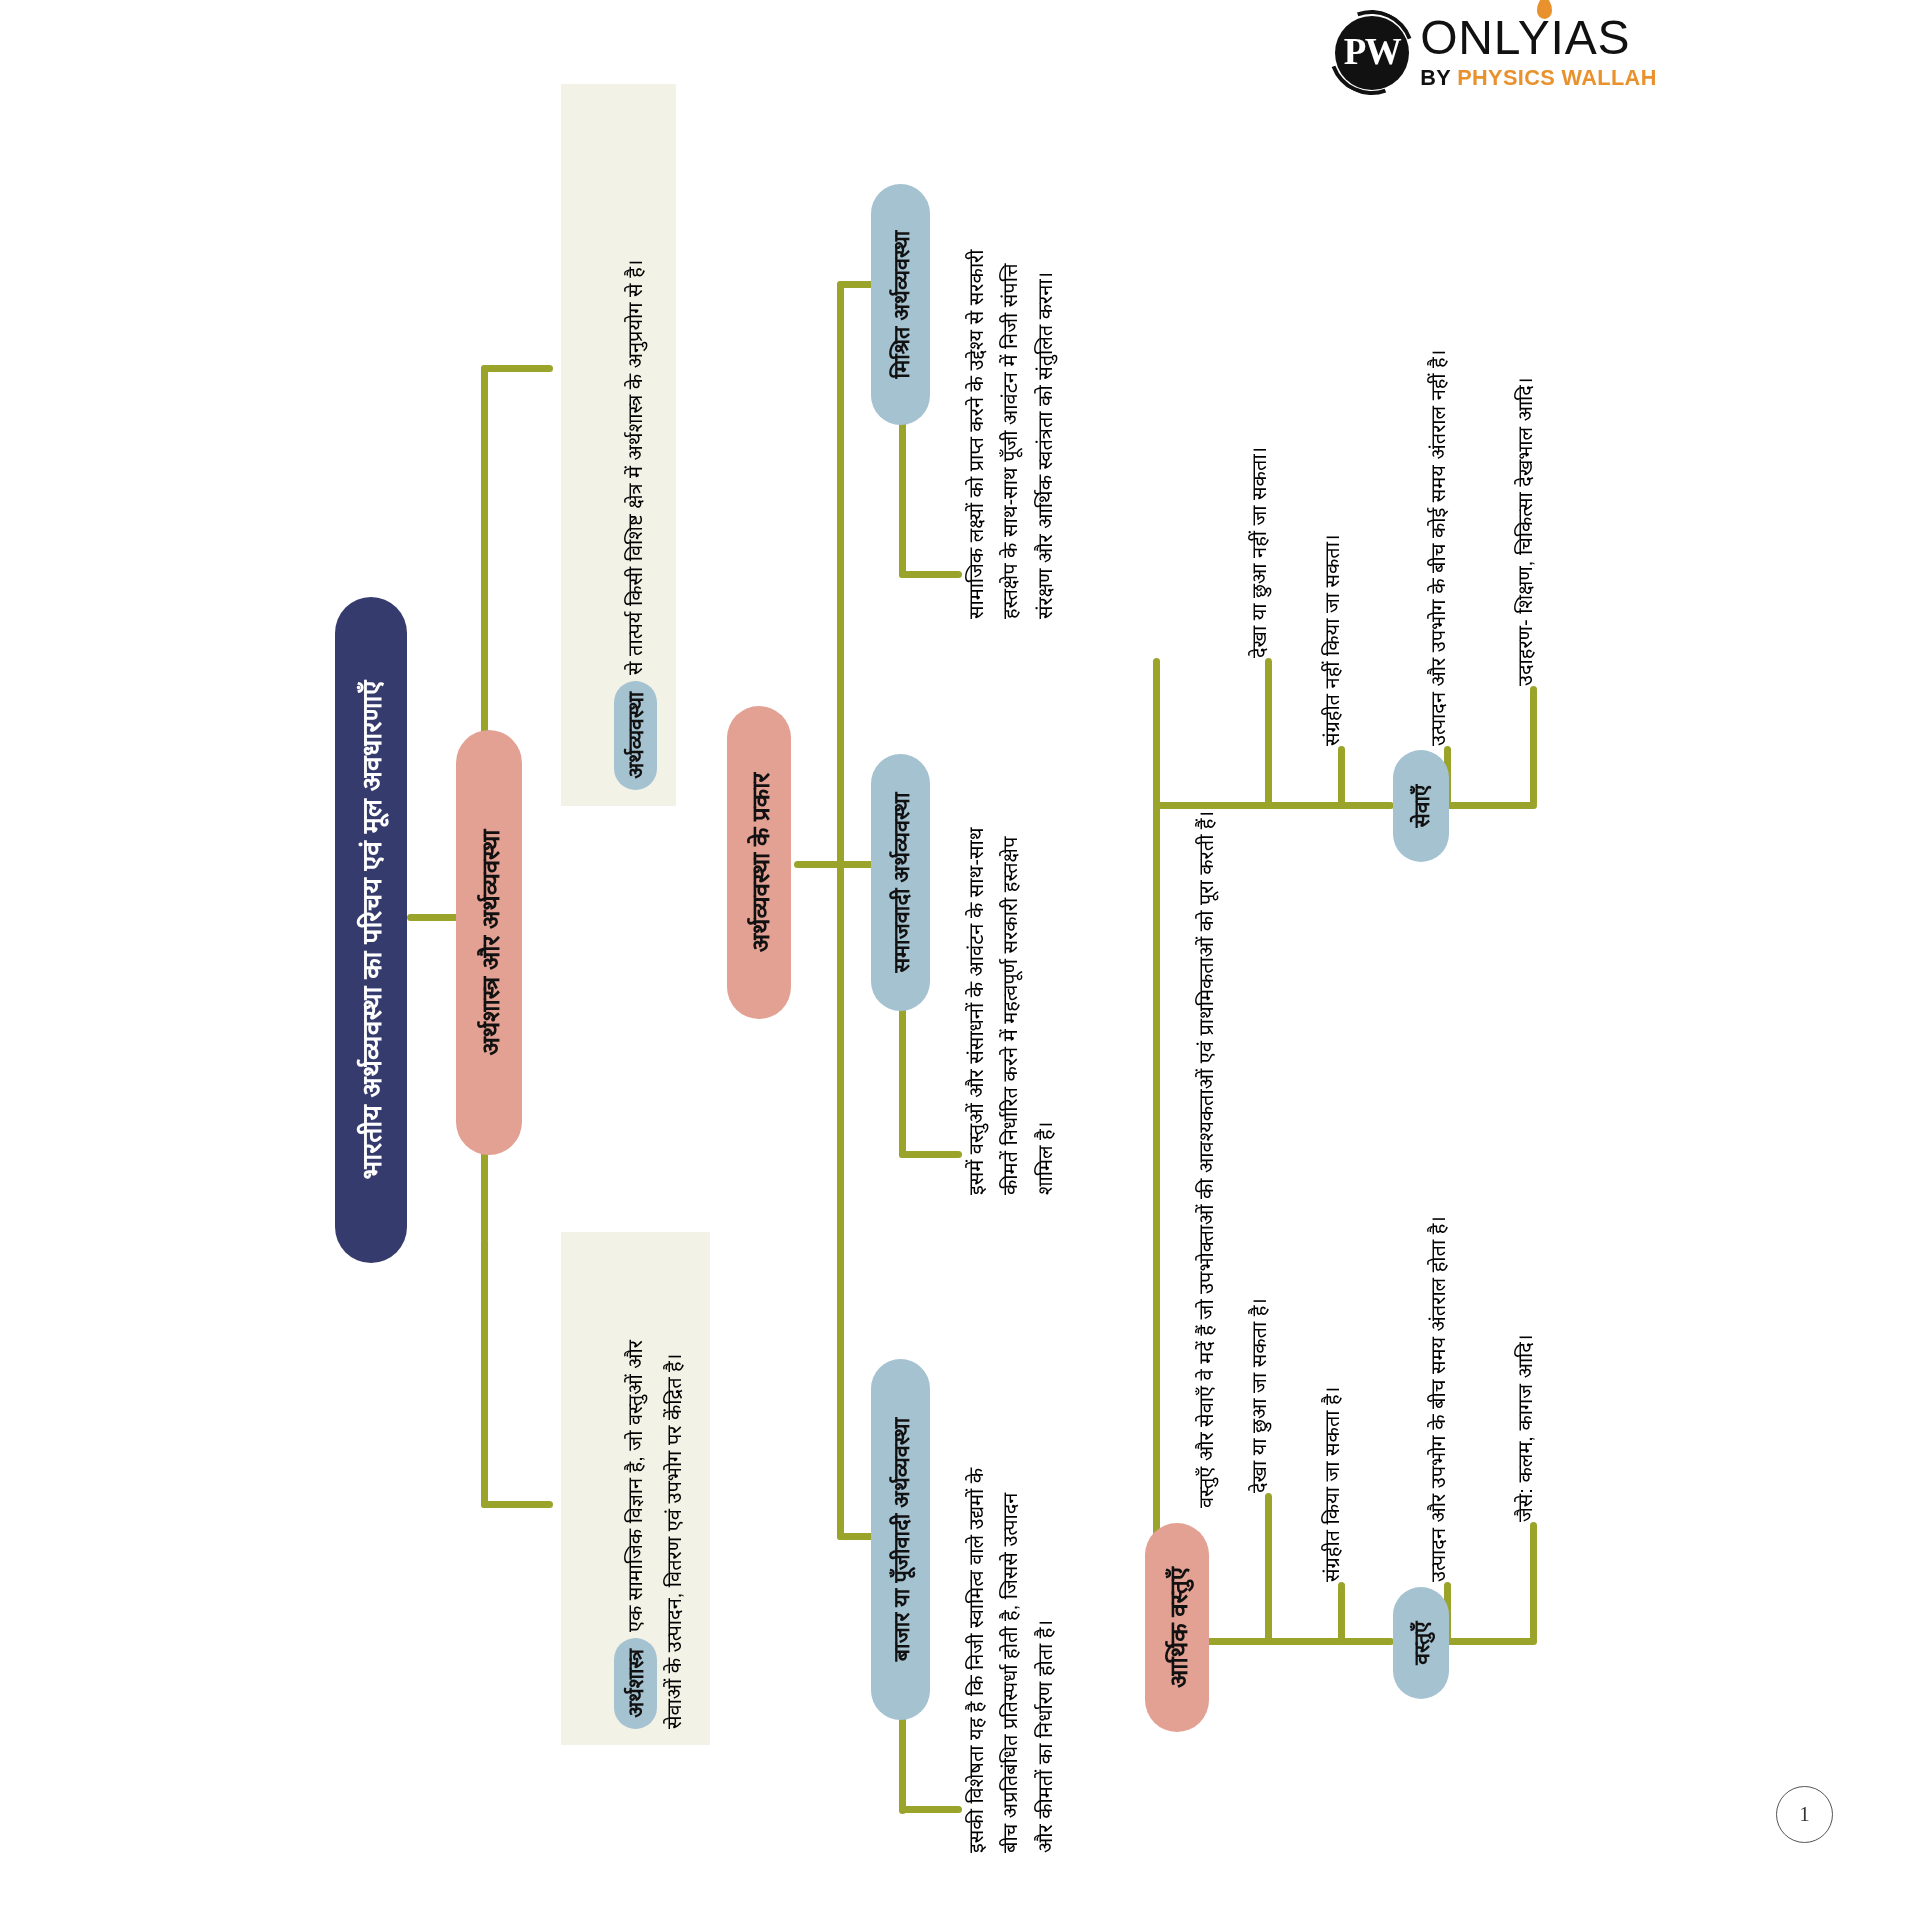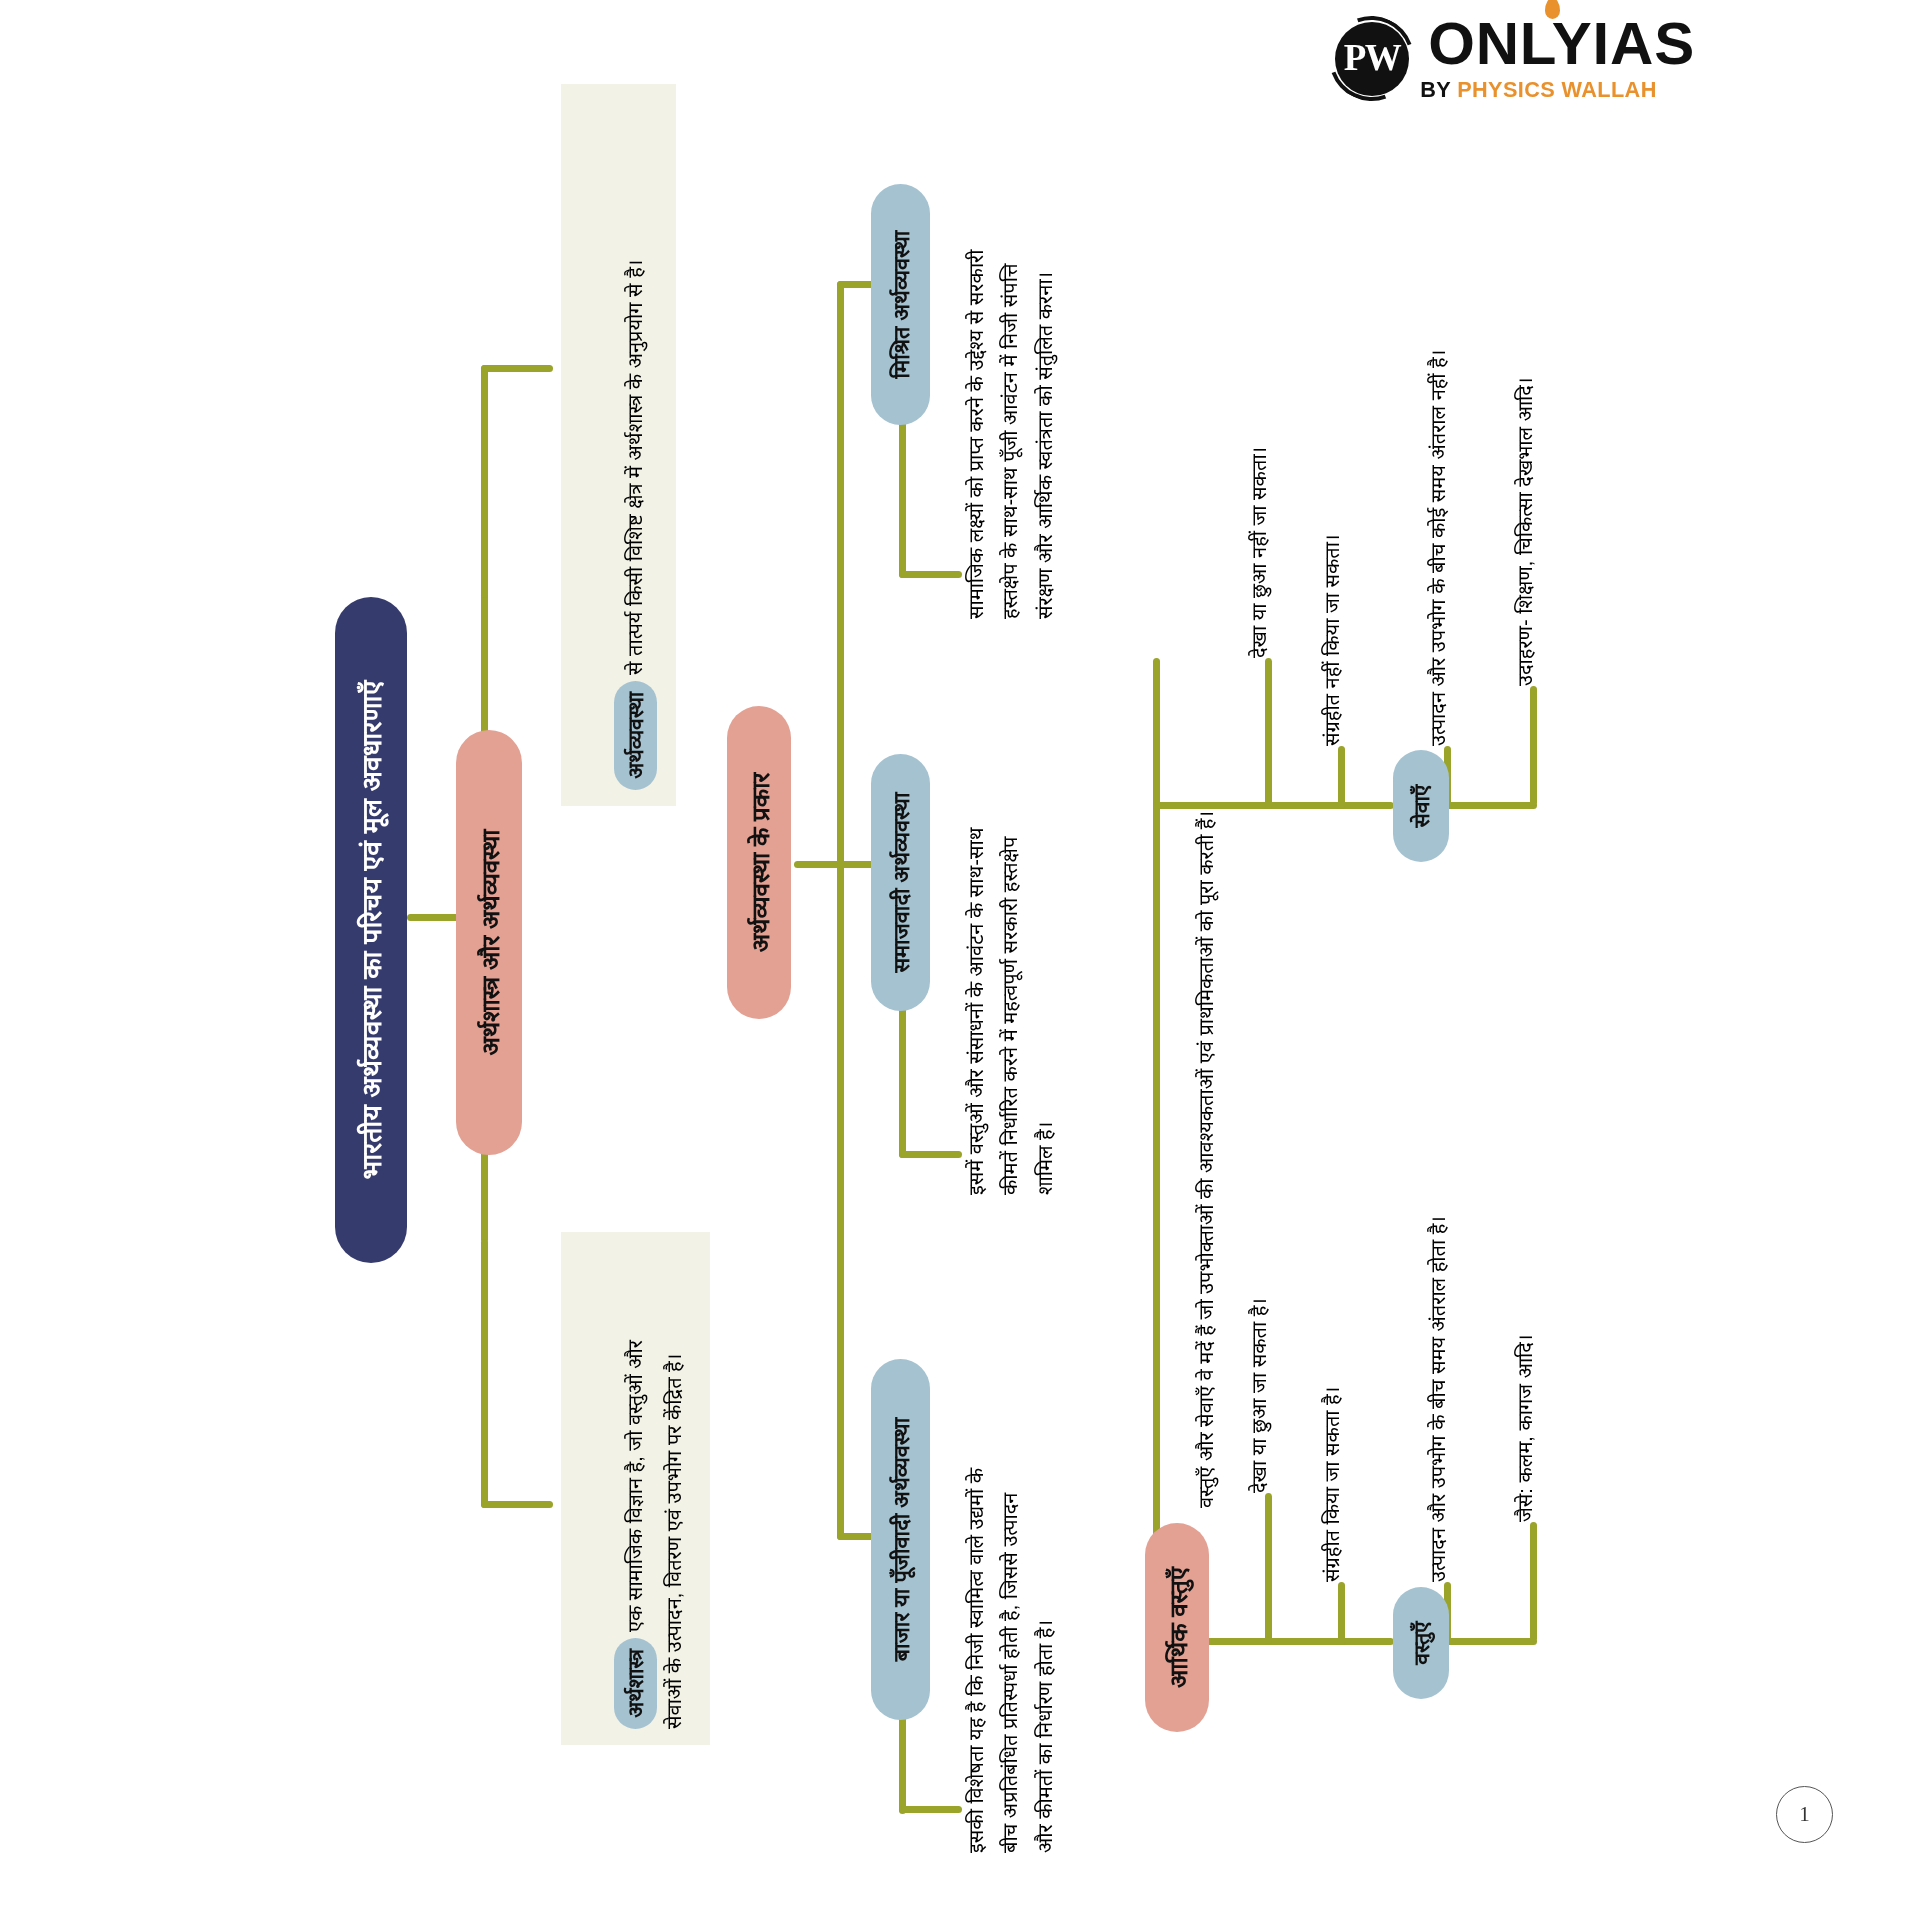--- a/index.html
+++ b/index.html
@@ -8,21 +8,21 @@
 
   
   #logo{position:absolute;top:14.4px;left:1335px;display:flex;align-items:center;gap:11.2px;}
   #logo .pw{width:74px;height:74px;border-radius:50%;background:#111;position:relative;
             display:flex;align-items:center;justify-content:center;}
   #logo .pw .ring{position:absolute;inset:-5.6px;border-radius:50%;border:4px solid #111;
                   border-left-color:transparent;border-right-color:transparent;transform:rotate(25deg);}
   #logo .pw .pwtext{color:#fff;font-family:"Liberation Serif","DejaVu Serif",serif;
                     font-size:37px;font-weight:bold;line-height:0.78;text-align:center;letter-spacing:-1.6px;}
   #logo .wordmark{display:flex;flex-direction:column;}
-  #logo .only{font-size:60px;font-weight:bold;letter-spacing:0.8px;color:#111;line-height:1;position:relative;margin-left:8px;}
+  #logo .only{font-size:48px;font-weight:normal;letter-spacing:0.8px;color:#111;line-height:1;position:relative;}
   #logo .only .dot{position:absolute;width:15.2px;height:21px;border-radius:50%/60% 60% 40% 40%;
                    background:#e8912d;top:-16px;left:117px;}
   #logo .only .ias{color:#111;}
   #logo .by{font-size:21.7px;font-weight:bold;letter-spacing:0.4px;margin-top:2.4px;}
   #logo .by .b1{color:#111;}
   #logo .by .b2{color:#e8912d;}
 
   
   #pageno{position:absolute;right:92px;bottom:82px;width:55px;height:55px;border-radius:50%;
           border:1.6px solid #555;display:flex;align-items:center;justify-content:center;

